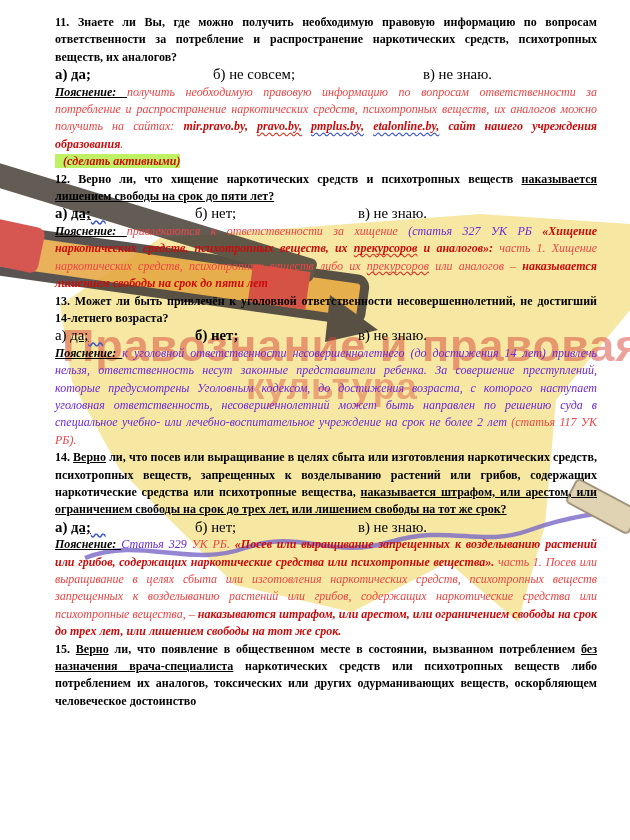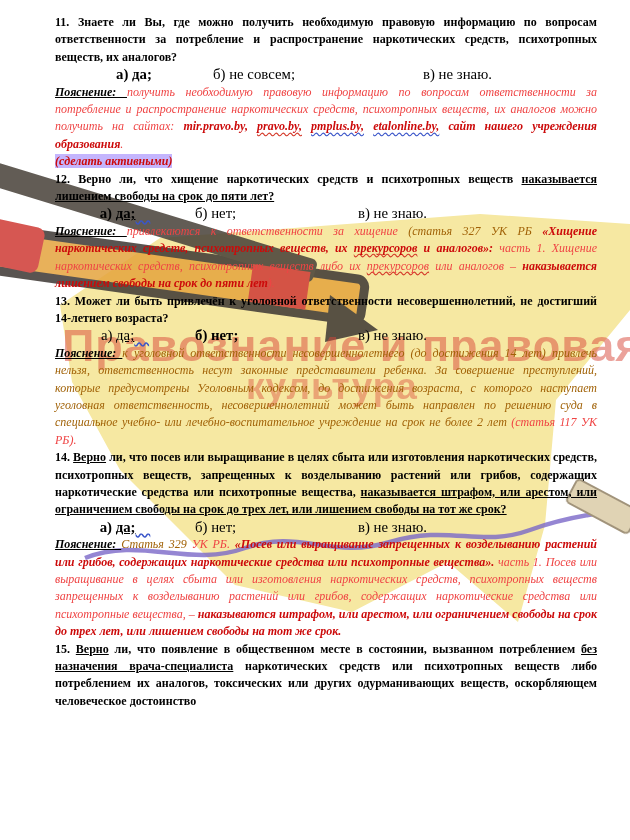--- a/index.html
+++ b/index.html
@@ -18,35 +18,35 @@
     position:absolute;left:246px;top:366px;white-space:nowrap;
     font-family:"Liberation Sans", sans-serif;font-weight:bold;font-size:37px;
     color:rgba(216,70,56,0.42);letter-spacing:1px;
   }
   .content{position:relative;z-index:1;padding:14px 33px 0 55px;}
   .para{margin:0;text-align:justify;font-size:12px;line-height:17.4px;color:#000;}
   .q-para{font-weight:bold;}
   .expl-para{font-style:italic;}
   .answers{display:flex;font-size:14.8px;line-height:17.4px;color:#000;}
   .ans{white-space:nowrap;}
-  .ans-a{width:140px;text-align:center;}
+  .ans-a{width:140px;}
   .ans-b{width:163px;}
   .ans-c{flex:1;}
   .answers.wide .ans-a{width:158px;}
   .answers.wide .ans-b{width:210px;}
   .s-b{font-weight:bold;}
   .s-r{font-weight:normal;}
   .s-u{text-decoration-line:underline;}
   .s-it{font-style:italic;font-weight:normal;color:#ef4444;}
   .s-lbl{font-style:italic;font-weight:bold;color:#000;text-decoration:underline;}
-  .s-ri{font-style:italic;color:#a16207;}
+  .s-ri{font-style:italic;color:#6d28d9;}
   .s-rbi{font-style:italic;font-weight:bold;color:#cc0a0a;}
   .s-wr{text-decoration-line:underline;text-decoration-style:wavy;text-decoration-color:#d43a2a;text-decoration-skip-ink:none;}
   .s-wb{text-decoration-line:underline;text-decoration-style:wavy;text-decoration-color:#3a55c9;text-decoration-skip-ink:none;}
-  .s-hl{background:#c4b5fd;}
+  .s-hl{background:#bef264;padding-left:8px;}
   .sq{
     display:inline-block;
     text-decoration-line:underline;text-decoration-style:wavy;text-decoration-color:#3a55c9;
     text-decoration-skip-ink:none;
   }
 </style>
 </head>
 <body>
 
 <div class="wm">

